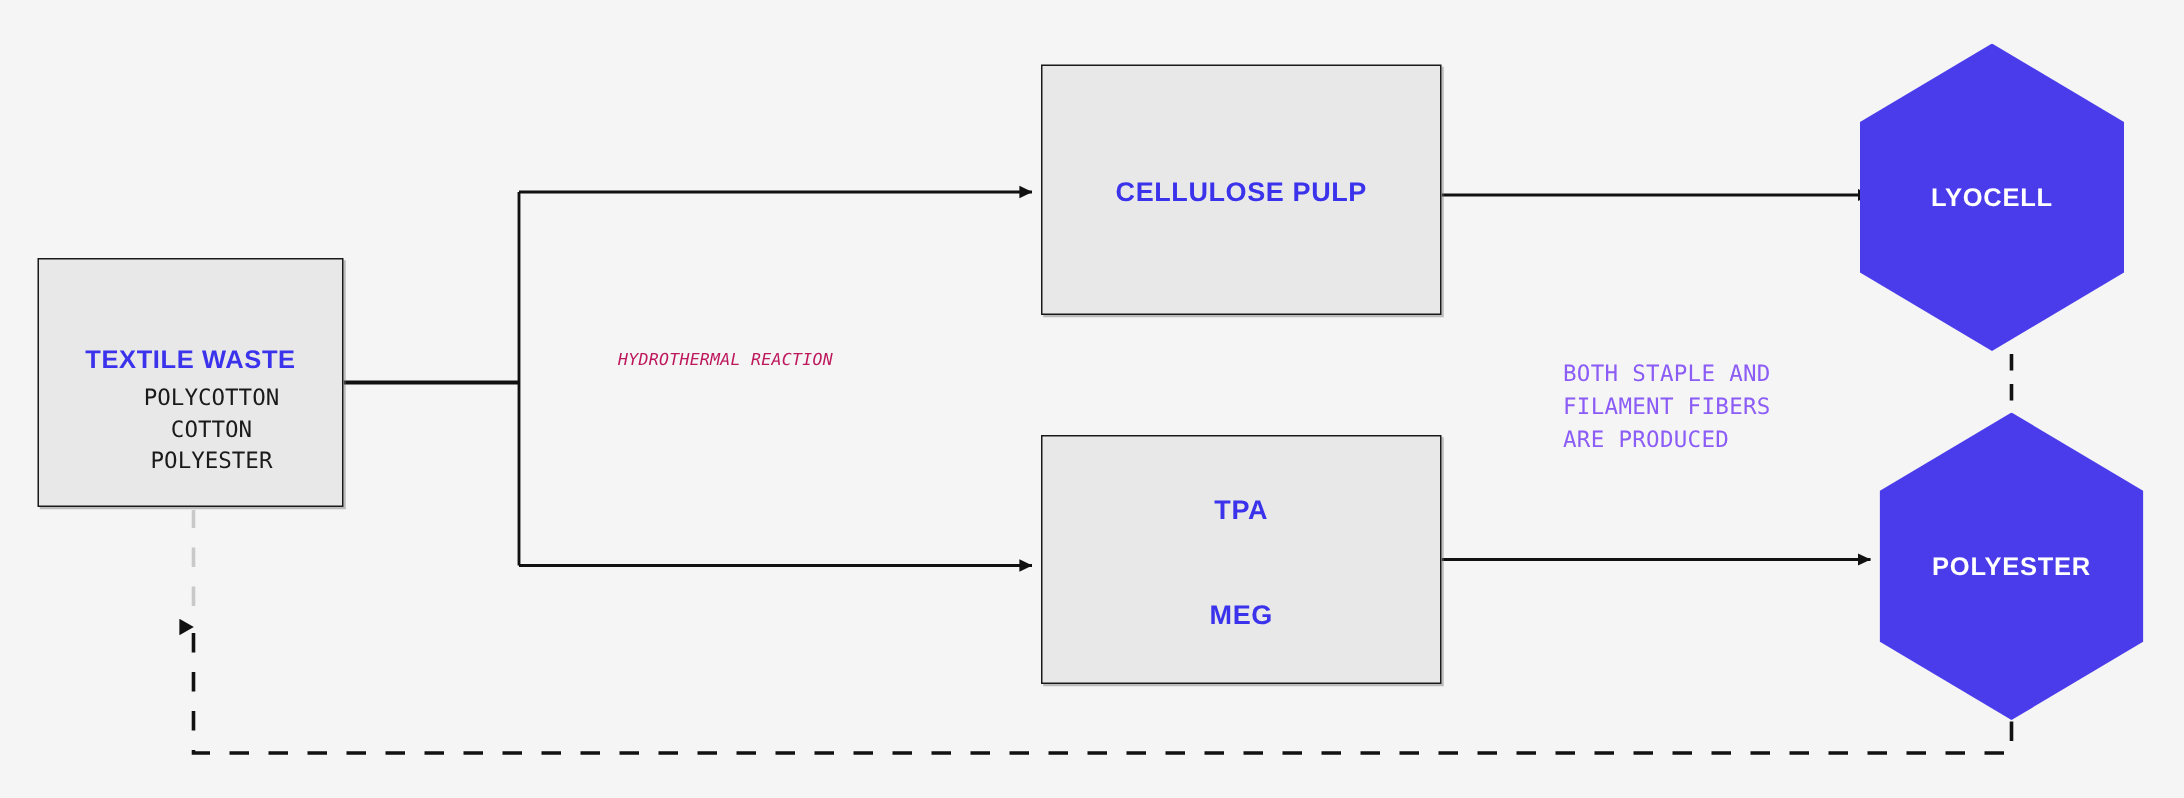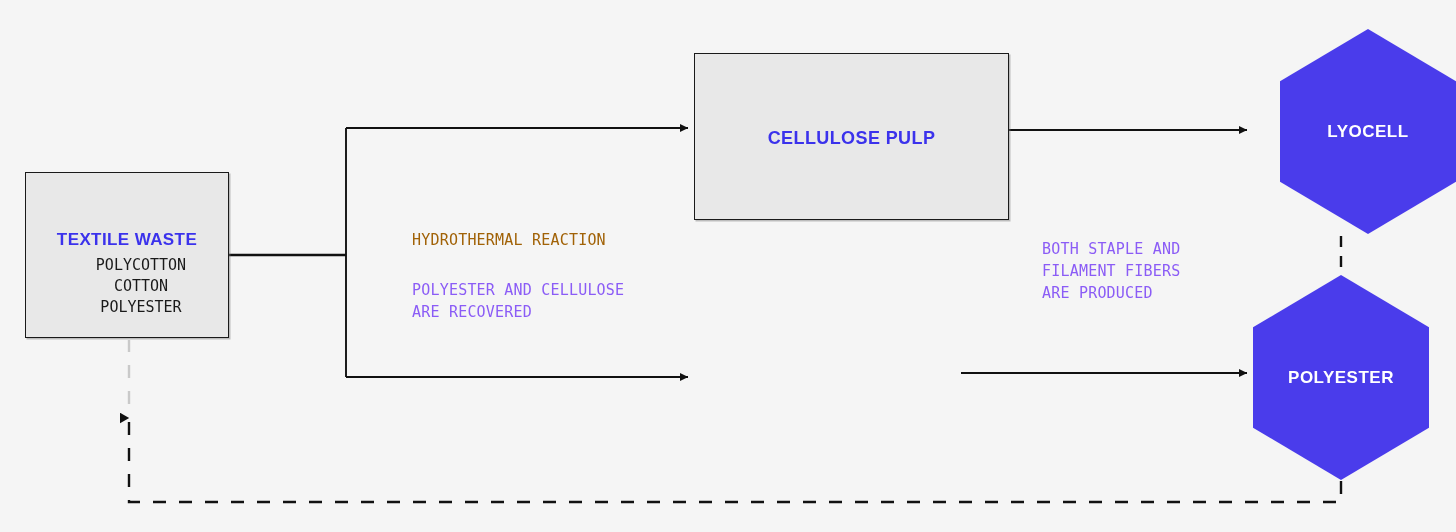--- a/index.html
+++ b/index.html
@@ -52,21 +52,21 @@
     font-size: 15px;
     line-height: 21px;
     text-align: center;
     white-space: pre-line;
     margin-left: 28px;
   }
 
   #node-textile-waste { left: 25px; top: 172px; width: 204px; height: 166px; }
   #node-textile-waste .box-title { margin-bottom: 4px; margin-top: 36px; }
 
-  #node-cellulose-pulp { left: 694px; top: 53px; width: 315px; height: 167px; }
+  #node-cellulose-pulp { left: 694px; top: 43px; width: 267px; height: 167px; }
   #node-cellulose-pulp .box-title { font-size: 18px; transform: translateY(1px); }
 
   #node-tpa-meg { left: 694px; top: 290px; width: 267px; height: 166px; }
   #node-tpa-meg .box-title { font-size: 18px; line-height: 35px; transform: translateY(2px); }
 
   
   .hex-node {
     position: absolute;
     display: flex;
     align-items: center;
@@ -80,34 +80,35 @@
     clip-path: polygon(50% 0%, 100% 25.5%, 100% 74.5%, 50% 100%, 0% 74.5%, 0% 25.5%);
   }
   .hex-label {
     position: relative;
     color: #ffffff;
     font-weight: bold;
     font-size: 17px;
     letter-spacing: 0.5px;
     text-align: center;
   }
-  #node-lyocell { left: 1280px; top: 29px; width: 176px; height: 205px; }
+  #node-lyocell { left: 1240px; top: 29px; width: 176px; height: 205px; }
   #node-polyester { left: 1253px; top: 275px; width: 176px; height: 205px; }
 
   
   .annotation {
     position: absolute;
     font-family: "DejaVu Sans Mono", "Liberation Mono", monospace;
     white-space: pre-line;
   }
   .annotation-accent {
-    color: #a16207;
-    font-size: 15px;
+    color: #be185d;
+    font-size: 11px;
     line-height: 22px;
     letter-spacing: 0.2px;
+    font-style: italic;
   }
   .annotation-plain {
     color: #8b5cf6;
     font-size: 15px;
     line-height: 22px;
     letter-spacing: 0.2px;
   }
   #annotation-hydrothermal { left: 412px; top: 210px; }
   #annotation-hydrothermal .annotation-plain { margin-top: 9px; }
   #annotation-fibers { left: 1042px; top: 219px; }
@@ -151,35 +152,38 @@
 WASTE</div>
     <div class="box-sub">POLYCOTTON
 COTTON
 POLYESTER</div>
   </div>
 
   <div class="box-node" id="node-cellulose-pulp">
     <div class="box-title">CELLULOSE PULP</div>
   </div>
 
+  <div class="box-node" id="node-tpa-meg">
+    <div class="box-title" style="white-space: pre-line;">TPA
+
+MEG</div>
+  </div>
 
   <div class="hex-node" id="node-lyocell">
     <div class="hex-shape"></div>
     <div class="hex-label">LYOCELL</div>
   </div>
 
   <div class="hex-node" id="node-polyester">
     <div class="hex-shape"></div>
     <div class="hex-label">POLYESTER</div>
   </div>
 
   <div class="annotation" id="annotation-hydrothermal">
     <div class="annotation-accent">HYDROTHERMAL REACTION</div>
-    <div class="annotation-plain">POLYESTER AND CELLULOSE
-ARE RECOVERED</div>
   </div>
 
   <div class="annotation" id="annotation-fibers">
     <div class="annotation-plain">BOTH STAPLE AND
 FILAMENT FIBERS
 ARE PRODUCED</div>
   </div>
 
 </div>
 

